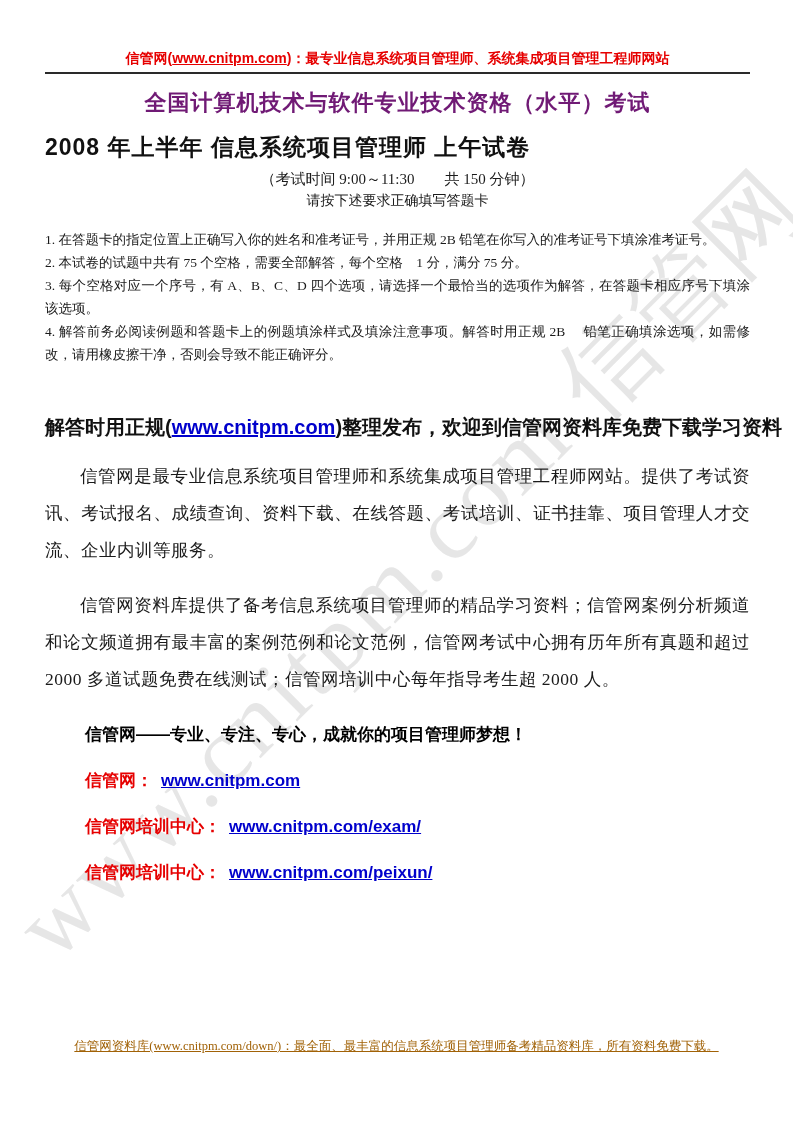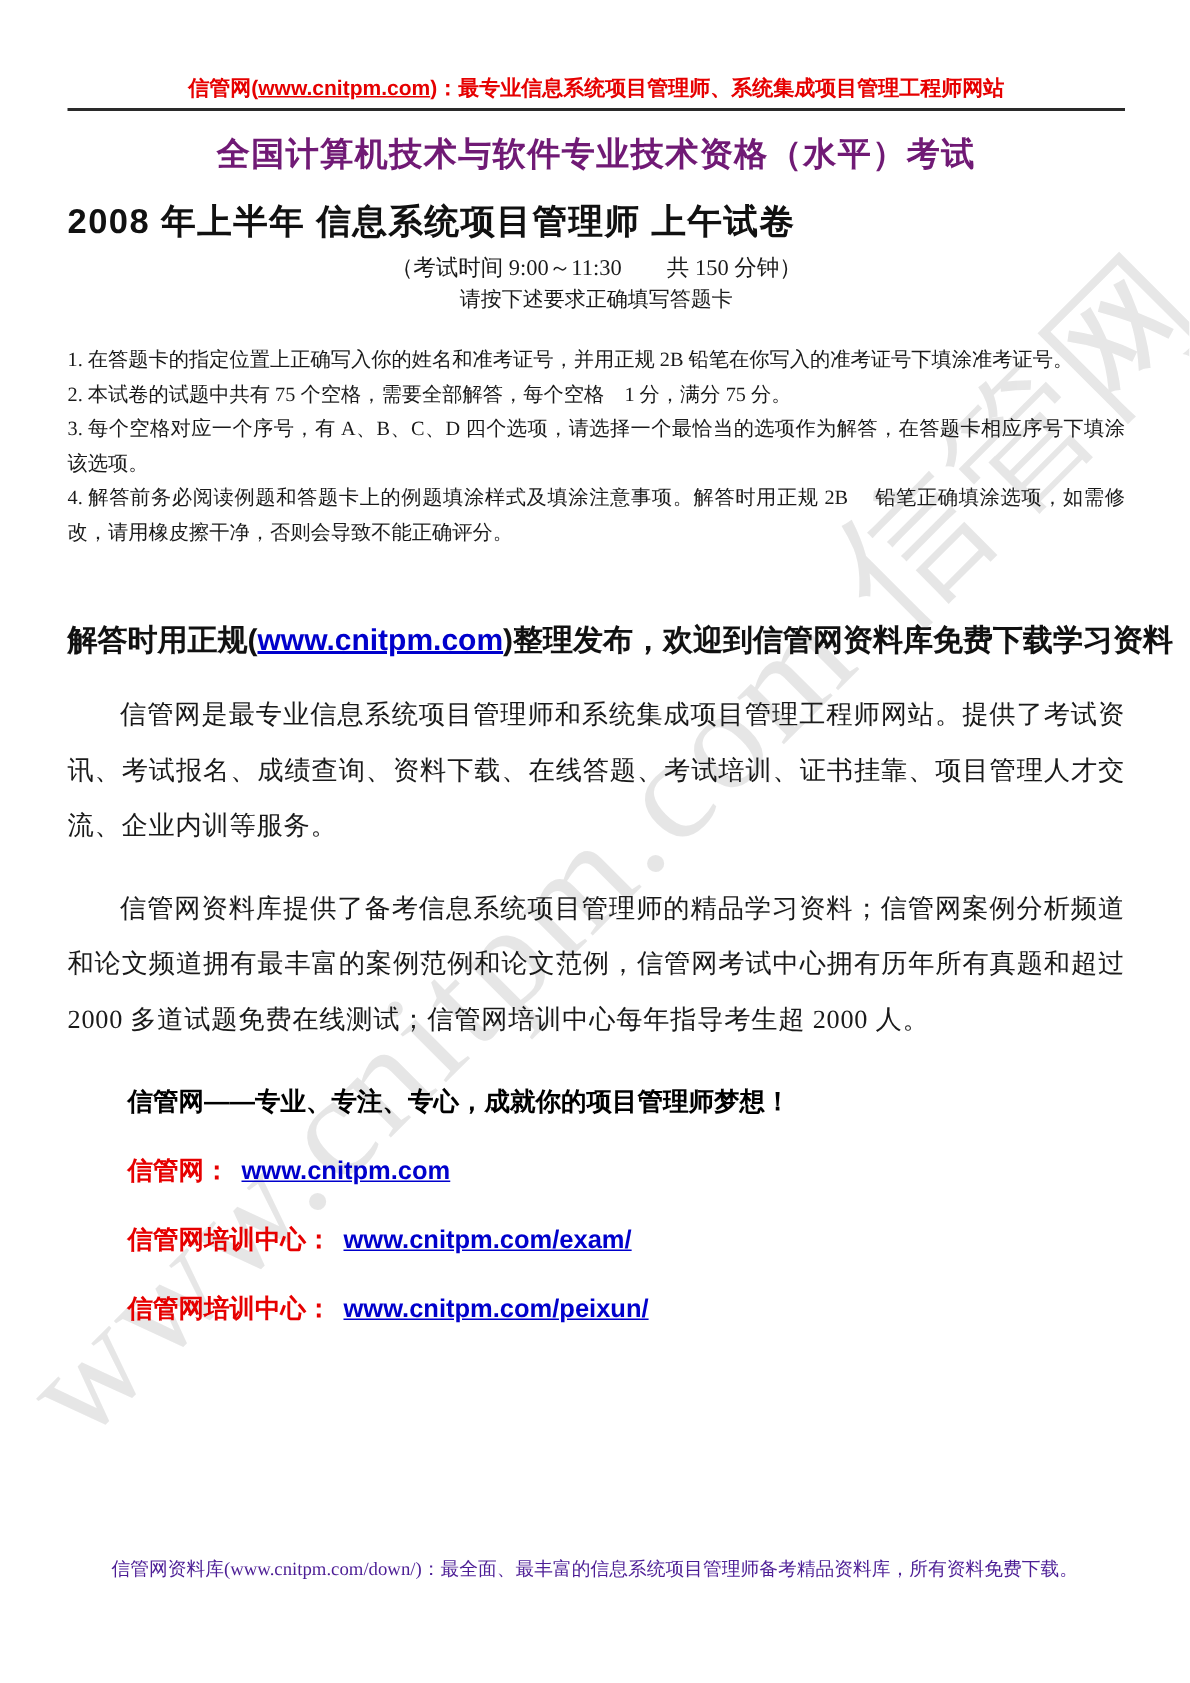--- a/index.html
+++ b/index.html
@@ -120,22 +120,23 @@
     color:#0000cc;
     text-decoration:underline;
     margin-left:8px;
   }
   .page-footer{
     position:absolute;
     left:0;right:0;top:1038px;
     text-align:center;
     font-size:12.5px;
     line-height:17px;
-    color:#4c1d95;
+    color:#a16207;
     z-index:1;
+    text-decoration:underline;
   }
 </style>
 </head>
 <body>
 
 <div class="page">
 
   <div class="watermark">www.cnitpm.com 信管网</div>
 
   <div class="content">

